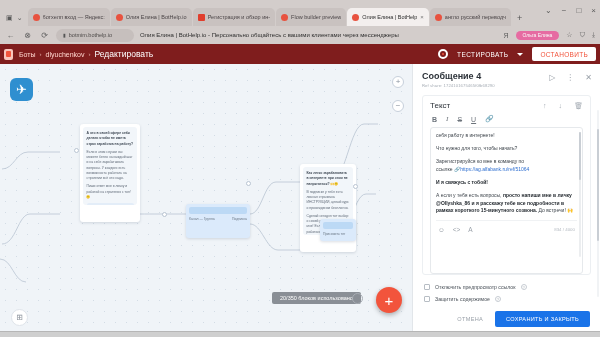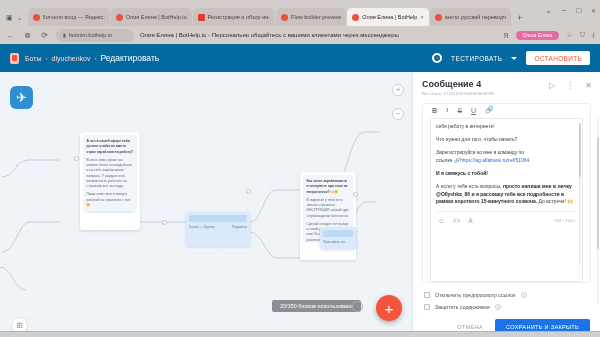--- a/index.html
+++ b/index.html
@@ -44,22 +44,22 @@
   .pagetitle { font-size: 6px; color: #2e2e2e; white-space: nowrap; overflow: hidden; flex: 1 1 auto; }
   .urlright { display: flex; align-items: center; gap: 7px; }
   .urlright .ic { font-size: 7px; color: #5d5d5d; font-style: normal; }
   .profilechip {
     background: #e8639f; color: #fff; font-size: 5px;
     border-radius: 7px; padding: 1.5px 7px; white-space: nowrap; opacity: .92;
   }
 
   
   .appbar {
-    height: 28px; background: #0369a1; display: flex; align-items: center;
-    padding: 0 10px; gap: 6px; position: relative;
+    height: 20px; background: #7f1d1d; display: flex; align-items: center;
+    padding: 0 4px; gap: 6px; position: relative;
   }
   .bot-ic {
     width: 9px; height: 11px; border-radius: 2px;
     background: #f9c6bd; position: relative; flex: 0 0 auto;
   }
   .bot-ic::after { content:""; position:absolute; left:2px; top:2.5px; width:5px; height:6px; background:#f2543c; border-radius:1px; }
   .crumbs { display: flex; align-items: center; gap: 4px; font-size: 7px; color: #ffd5cd; }
   .crumbs .sep { opacity: .75; font-size: 6px; }
   .crumbs .cur { color: #fff; font-size: 8.5px; }
   .appbar-right { margin-left: auto; display: flex; align-items: center; gap: 9px; }
@@ -362,20 +362,28 @@
         <div class="panel-title">Сообщение 4</div>
         <div class="panel-sub">Ref share: 1724101675465f0fb68290</div>
         <div class="panel-head-actions">
           <i class="ic">▷</i>
           <i class="ic">⋮</i>
           <i class="ic">✕</i>
         </div>
       </div>
 
       <div class="card">
+        <div class="card-head">
+          <span class="card-title">Текст</span>
+          <span class="tools">
+            <i>↑</i>
+            <i>↓</i>
+            <i>🗑</i>
+          </span>
+        </div>
 
         <div class="fmtbar">
           <i class="b">B</i>
           <i class="it">I</i>
           <i class="st">S</i>
           <i class="un">U</i>
           <i>🔗</i>
         </div>
 
         <div class="editor">

